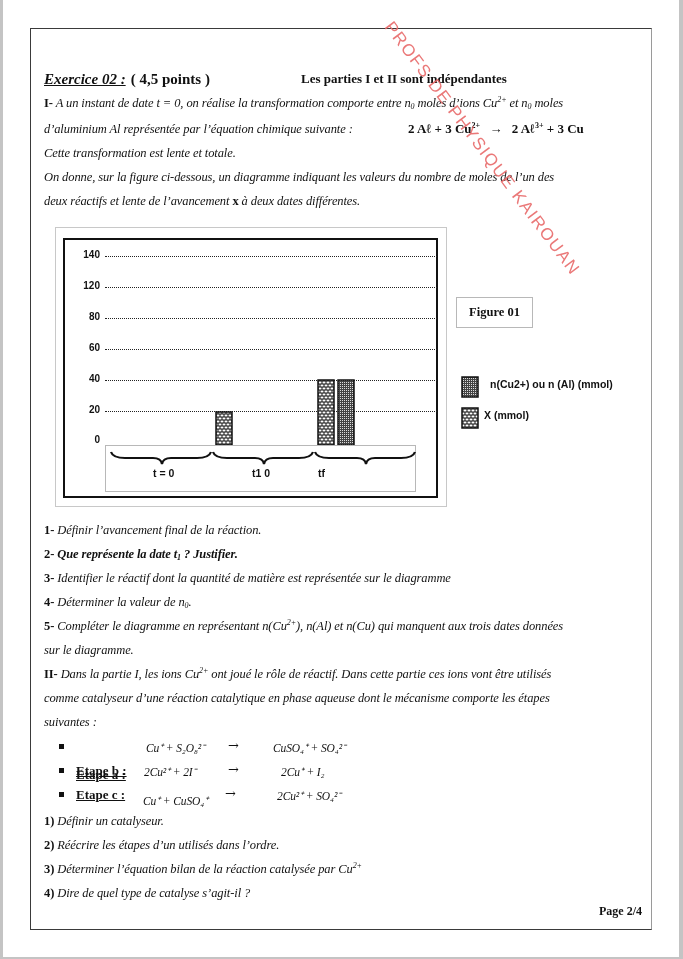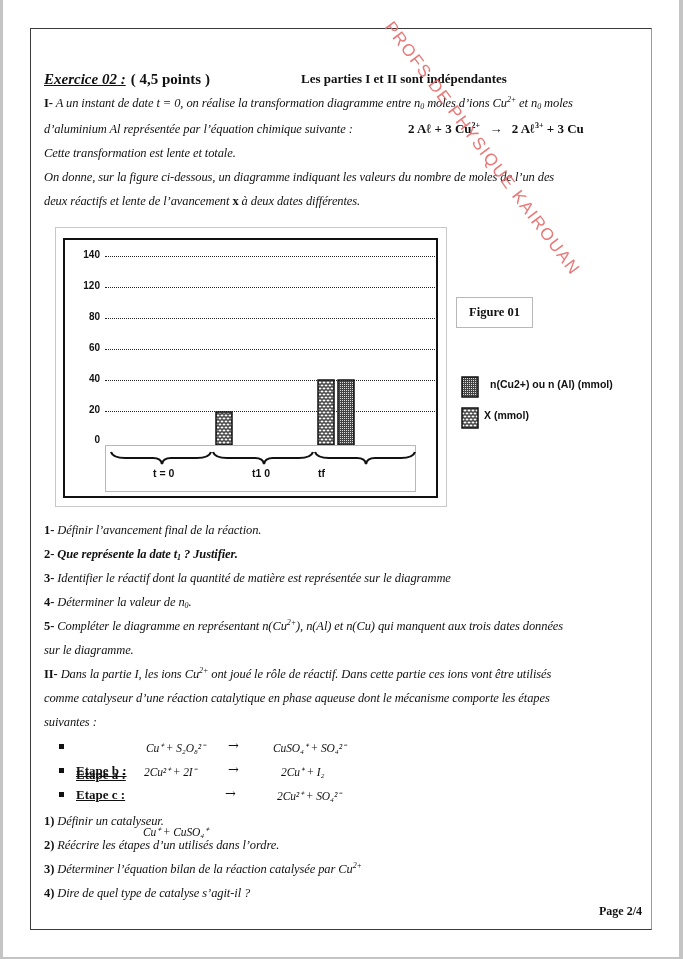--- a/index.html
+++ b/index.html
@@ -57,21 +57,21 @@
 <div class="page-box"></div>
 
 <div class="abs" style="left:44px; top:69px;">
   <span class="title-ex">Exercice 02 :</span>
   <span class="title-pts">( 4,5 points )</span>
 </div>
 <div class="abs title-right" style="left:301px; top:71px;">Les parties I et II sont indépendantes</div>
 
 <div class="abs it" style="left:44px; top:96px;">
   <span class="bd" style="font-style:normal;">I-</span>
-  <span>A un instant de date t = 0, on réalise la transformation diagramme entre n</span><sub>0</sub><span> moles d’ions Cu</span><sup>2+</sup><span> et n</span><sub>0</sub><span> moles</span>
+  <span>A un instant de date t = 0, on réalise la transformation comporte entre n</span><sub>0</sub><span> moles d’ions Cu</span><sup>2+</sup><span> et n</span><sub>0</sub><span> moles</span>
 </div>
 <div class="abs it" style="left:44px; top:122px;text-align:center;">d’aluminium Al représentée par l’équation chimique suivante :</div>
 <div class="abs eq" style="left:408px; top:121px;">
   <span>2 Aℓ  + 3 Cu</span><sup>2+</sup>
   <span style="margin:0 6px;">→</span>
   <span>2 Aℓ</span><sup>3+</sup><span> + 3 Cu</span>
 </div>
 <div class="abs it" style="left:44px; top:146px;">Cette transformation est lente et totale.</div>
 <div class="abs it" style="left:44px; top:170px;">On donne, sur la figure ci-dessous, un diagramme indiquant les valeurs du nombre de moles de l’un des</div>
 <div class="abs it" style="left:44px; top:194px;">
@@ -171,21 +171,21 @@
 <div class="abs it" style="left:273px; top:740px; font-size:11.5px;">CuSO₄⁺ + SO₄²⁻</div>
 
 <div class="bullet" style="left:59px; top:768px;"></div>
 <div class="abs step-label" style="left:76px; top:763px;">Etape b :</div>
 <div class="abs it" style="left:144px; top:764px; font-size:11.5px;">2Cu²⁺ + 2I⁻</div>
 <div class="abs" style="left:228px; top:762px; font-size:13px;">→</div>
 <div class="abs it" style="left:281px; top:764px; font-size:11.5px;">2Cu⁺ + I₂</div>
 
 <div class="bullet" style="left:59px; top:792px;"></div>
 <div class="abs step-label" style="left:76px; top:787px;">Etape c :</div>
-<div class="abs it" style="left:143px; top:824px; font-size:11.5px;">Cu⁺ + CuSO₄⁺</div>
+<div class="abs it" style="left:143px; top:793px; font-size:11.5px;">Cu⁺ + CuSO₄⁺</div>
 <div class="abs" style="left:225px; top:786px; font-size:13px;">→</div>
 <div class="abs it" style="left:277px; top:788px; font-size:11.5px;">2Cu²⁺ + SO₄²⁻</div>
 
 <div class="abs it" style="left:44px; top:814px;">
   <b style="font-style:normal;">1)</b>
   <span>Définir un catalyseur.</span>
 </div>
 <div class="abs it" style="left:44px; top:838px;">
   <b style="font-style:normal;">2)</b>
   <span>Réécrire les étapes d’un utilisés dans l’ordre.</span>

